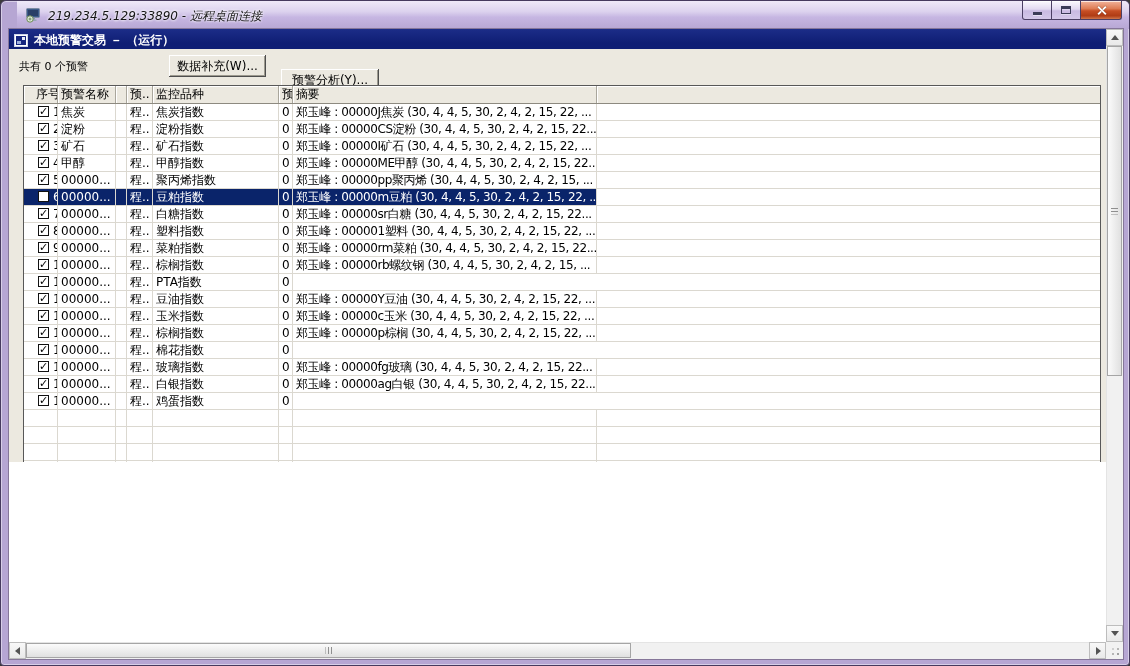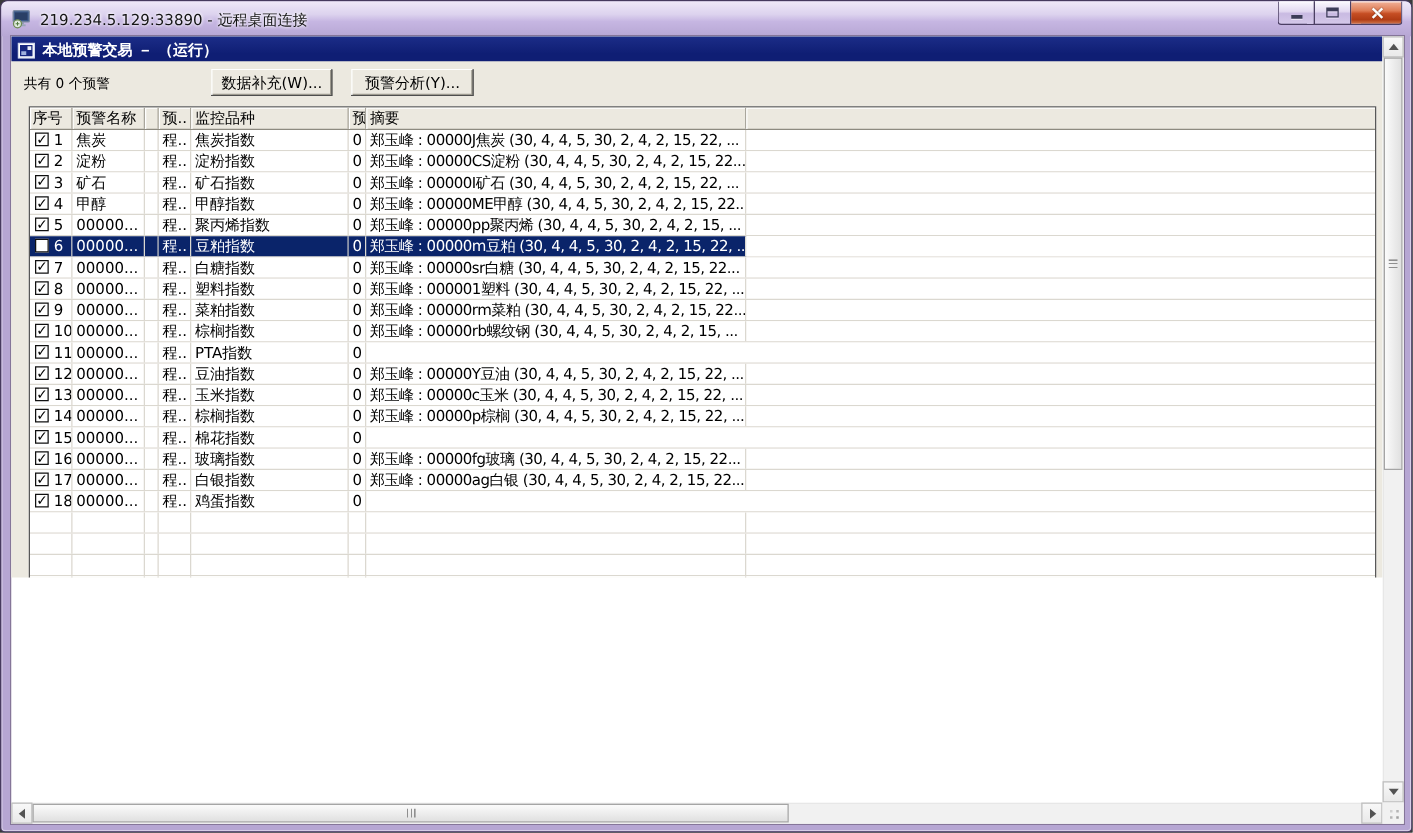--- a/index.html
+++ b/index.html
@@ -2,22 +2,22 @@
 <html style="--selection_bg: #0a246a; --app_titlebar: #0f1e74; --frame_purple: #b6a6d3; --toolbar_bg: #ece9e0; --close_red: #c64e24;"><head>
 <meta charset="utf-8">
 <style>
   html,body{margin:0;padding:0;background:#3a3a3a;}
   *{font-family:"DejaVu Sans",sans-serif;}
   .window{position:relative;width:1130px;height:666px;box-sizing:border-box;
     border:1px solid #463a5e;border-radius:6px 6px 4px 4px;overflow:hidden;
     background:var(--frame_purple,#b6a6d3);
     box-shadow:inset 0 0 0 1px rgba(255,255,255,.45);}
   
-  .titlebar{position:absolute;left:0;top:0;right:0;height:28px;
-    background:linear-gradient(180deg,#efe9f8 0%,#dcd2ee 38%,#c6b6e2 58%,#b7a7d4 100%);}
+  .titlebar{position:absolute;left:16px;top:0;right:0;height:28px;
+    background:linear-gradient(180deg,#efe9f8 0%,#dcd2ee 38%,#c6b6e2 58%,#b7a7d4 100%);font-style:italic;}
   .rdp-icon{position:absolute;left:8px;top:5px;width:18px;height:18px;}
   .wtitle{position:absolute;left:31px;top:7px;font-size:12px;color:#151515;
     text-shadow:0 0 3px #fff,0 0 3px #fff;white-space:nowrap;}
   .wbtns{position:absolute;top:0;right:7px;display:flex;height:19px;}
   .wbtn{width:30px;height:19px;box-sizing:border-box;border:1px solid #4b3f63;border-top:none;
     margin-left:-1px;position:relative;
     background:linear-gradient(180deg,#fbf9fe 0%,#e2d9f1 45%,#c9bae2 55%,#d4c8e9 100%);
     box-shadow:inset 0 1px 0 rgba(255,255,255,.7);}
   .wbtn.min{border-radius:0 0 0 3px;}
   .wbtn.close{width:42px;border-radius:0 0 3px 0;
@@ -40,32 +40,32 @@
   .app-titlebar{position:absolute;left:0;top:0;width:100%;height:20px;
     background:linear-gradient(180deg,#1c2d88 0%,var(--app_titlebar,#0f1e74) 70%);}
   .app-icon{position:absolute;left:5px;top:3px;width:14px;height:13px;}
   .app-title{position:absolute;left:25px;top:3px;font-size:12px;font-weight:bold;color:#fff;white-space:nowrap;}
   .count-label{position:absolute;left:10px;top:30px;font-size:11px;color:#000;}
   .tbtn{position:absolute;top:26px;height:22px;box-sizing:border-box;font-size:12px;color:#000;
     background:var(--toolbar_bg,#ece9e0);border:none;
     box-shadow:inset -1px -1px 0 #4e4e4e,inset 1px 1px 0 #ffffff,inset -2px -2px 0 #9d9a8f;
     padding:0 2px;cursor:default;}
   .tbtn.b1{left:160px;width:97px;}
-  .tbtn.b2{left:272px;width:98px;}
+  .tbtn.b2{left:272px;width:98px;margin-top:14px;}
   
   .listview{position:absolute;left:14px;top:56px;width:1078px;height:557px;box-sizing:border-box;
     background:#fff;border:1px solid #585858;overflow:hidden;}
   .lhead{display:flex;height:18px;background:var(--toolbar_bg,#ece9e0);border-bottom:1px solid #8d8a80;box-sizing:border-box;}
   .hcell{box-sizing:border-box;border-right:1px solid #a9a69c;box-shadow:inset 1px 1px 0 #fff;
     font-size:12px;line-height:17px;padding-left:3px;white-space:nowrap;overflow:hidden;}
   .hcell:last-child{border-right:none;}
   .lrow{display:flex;height:17px;box-sizing:border-box;border-bottom:1px solid #dbd8d0;background:#fff;}
   .lcell{box-sizing:border-box;border-right:1px solid #dbd8d0;font-size:12px;line-height:15px;
     padding:1px 0 0 3px;white-space:nowrap;overflow:hidden;color:#000;}
-  .c0{width:34px;padding-left:2px;}
+  .c0{width:34px;padding-left:12px;}
   .c1{width:58px;}
   .c2{width:11px;}
   .c3{width:26px;}
   .c4{width:126px;}
   .c5{width:14px;}
   .c6{width:304px;letter-spacing:-0.4px;}
   .c7{flex:1;border-right:none;}
   .lrow.selected .lcell{background:var(--selection_bg,#0a246a);color:#fff;}
   .lrow.selected .lcell.c7{background:#fff;}
   .cb{display:inline-block;width:11px;height:11px;box-sizing:border-box;background:#fff;

